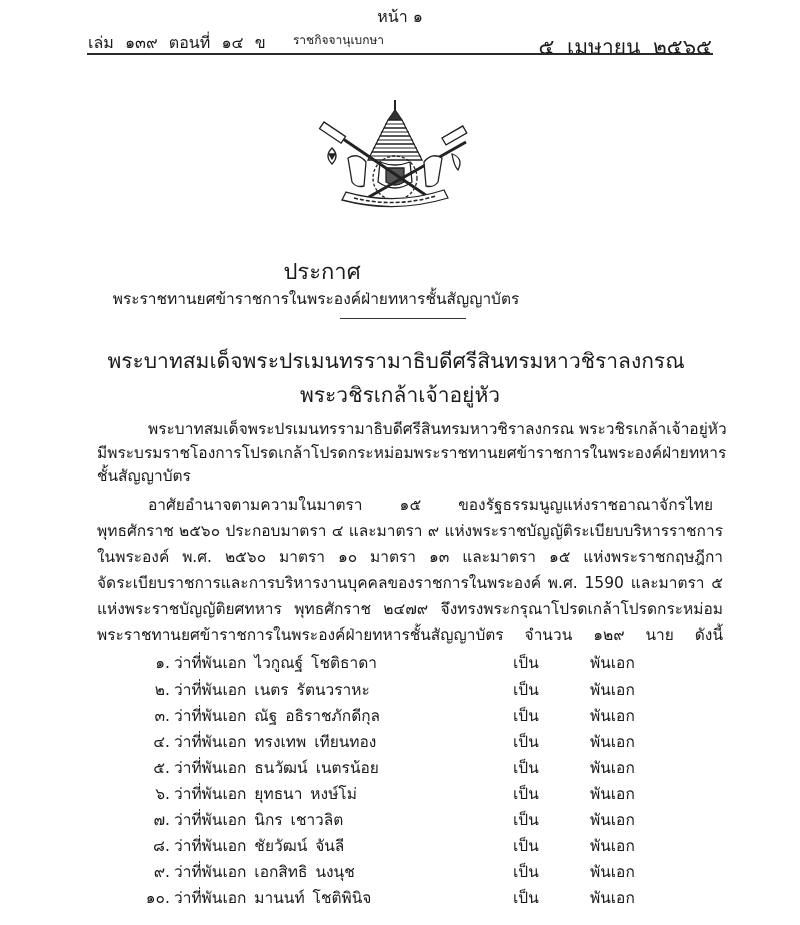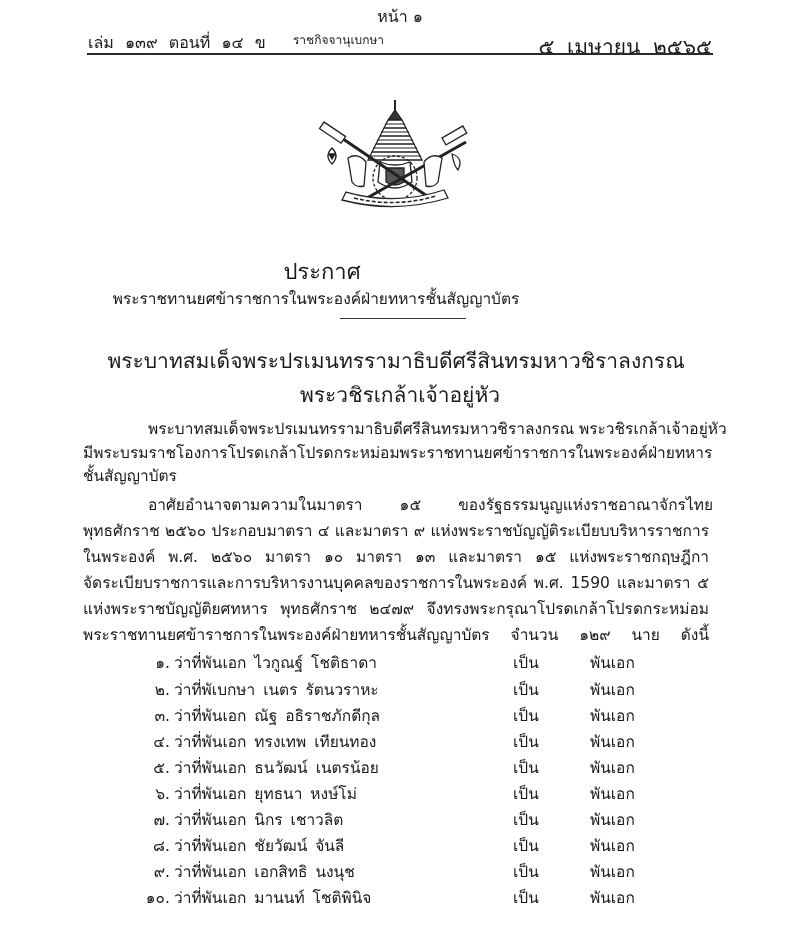--- a/index.html
+++ b/index.html
@@ -50,21 +50,21 @@
     .king-1 {
       left: 0; width: 792px; top: 344px;
       text-align: center; font-size: 21px;
     }
     .king-2 {
       left: 0; width: 800px; top: 378px;
       text-align: center; font-size: 21px;
     }
 
     
-    .line { left: 83px; font-size: 15.5px; }
+    .line { left: 97px; font-size: 15.5px; }
     .line.indent { left: 148px; }
     .line.justify { width: 626px; text-align: justify; text-align-last: justify; }
     .line.justify.indent { width: 565px; }
 
     
     .li-num { width: 50px; text-align: right; font-size: 15.5px; left: 120px; }
     .li-name { left: 174px; font-size: 15.5px; word-spacing: 3px; }
     .li-as { left: 513px; font-size: 15.5px; }
     .li-rank { left: 590px; font-size: 15.5px; }
   </style>
@@ -136,21 +136,21 @@
 
 <div>
   <div>
     <div class="abs li-num" style="top:650px;">๑.</div>
     <div class="abs li-name" style="top:650px;">ว่าที่พันเอก ไวกูณฐ์  โชติธาดา</div>
     <div class="abs li-as" style="top:650px;">เป็น</div>
     <div class="abs li-rank" style="top:650px;">พันเอก</div>
   </div>
   <div>
     <div class="abs li-num" style="top:677px;">๒.</div>
-    <div class="abs li-name" style="top:677px;">ว่าที่พัเบกษา เนตร  รัตนวราหะ</div>
+    <div class="abs li-name" style="top:677px;">ว่าที่พันเอก เนตร  รัตนวราหะ</div>
     <div class="abs li-as" style="top:677px;">เป็น</div>
     <div class="abs li-rank" style="top:677px;">พันเอก</div>
   </div>
   <div>
     <div class="abs li-num" style="top:703px;">๓.</div>
     <div class="abs li-name" style="top:703px;">ว่าที่พันเอก ณัฐ  อธิราชภักดีกุล</div>
     <div class="abs li-as" style="top:703px;">เป็น</div>
     <div class="abs li-rank" style="top:703px;">พันเอก</div>
   </div>
   <div>

